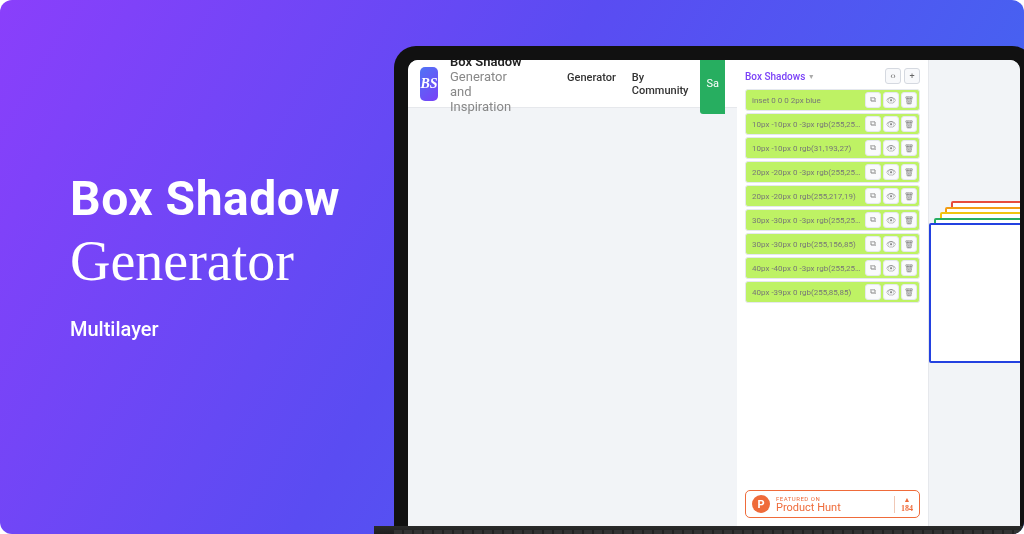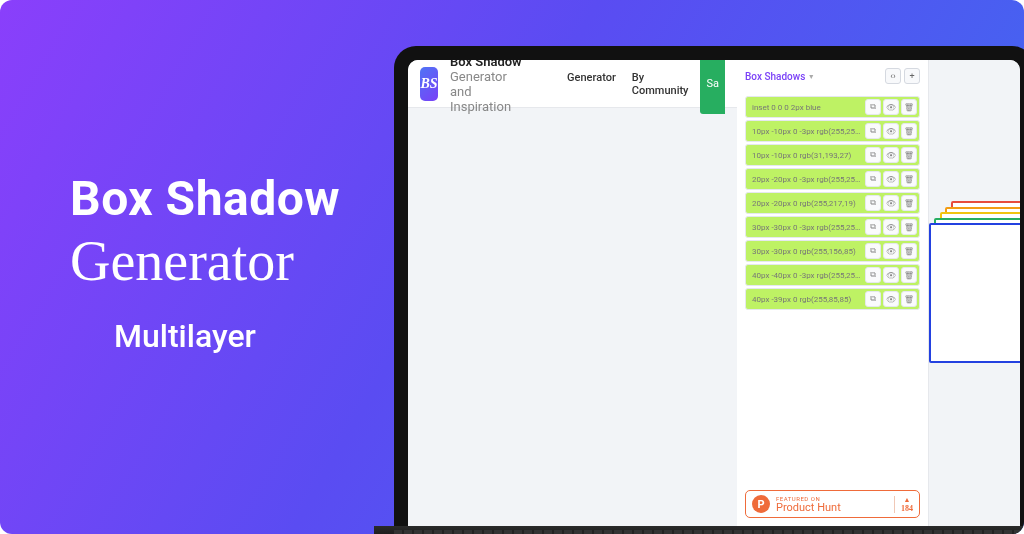--- a/index.html
+++ b/index.html
@@ -26,24 +26,23 @@
     letter-spacing: 0.5px;
   }
   .hero-script {
     font-family: "Brush Script MT", "Comic Sans MS", cursive;
     font-size: 56px;
     font-weight: 400;
     margin-top: 6px;
     line-height: 1;
   }
   .hero-sub {
-    font-size: 32px;
+    font-size: 20px;
     font-weight: 500;
     margin-top: 28px;
-    margin-left: 44px;
   }
 
   
   .laptop {
     position: absolute;
     right: -10px;
     bottom: -20px;
     width: 640px;
   }
   .screen-wrap {
@@ -121,21 +120,21 @@
     background: #fff;
     border-right: 1px solid #e6e8ec;
     display: flex;
     flex-direction: column;
     padding: 8px;
   }
   .side-head {
     display: flex;
     align-items: center;
     justify-content: space-between;
-    margin-bottom: 12px;
+    margin-bottom: 5px;
   }
   .side-title {
     font-size: 10px;
     color: #7a40f7;
     font-weight: 500;
     display: flex;
     align-items: center;
     gap: 4px;
   }
   .mini-btn {

